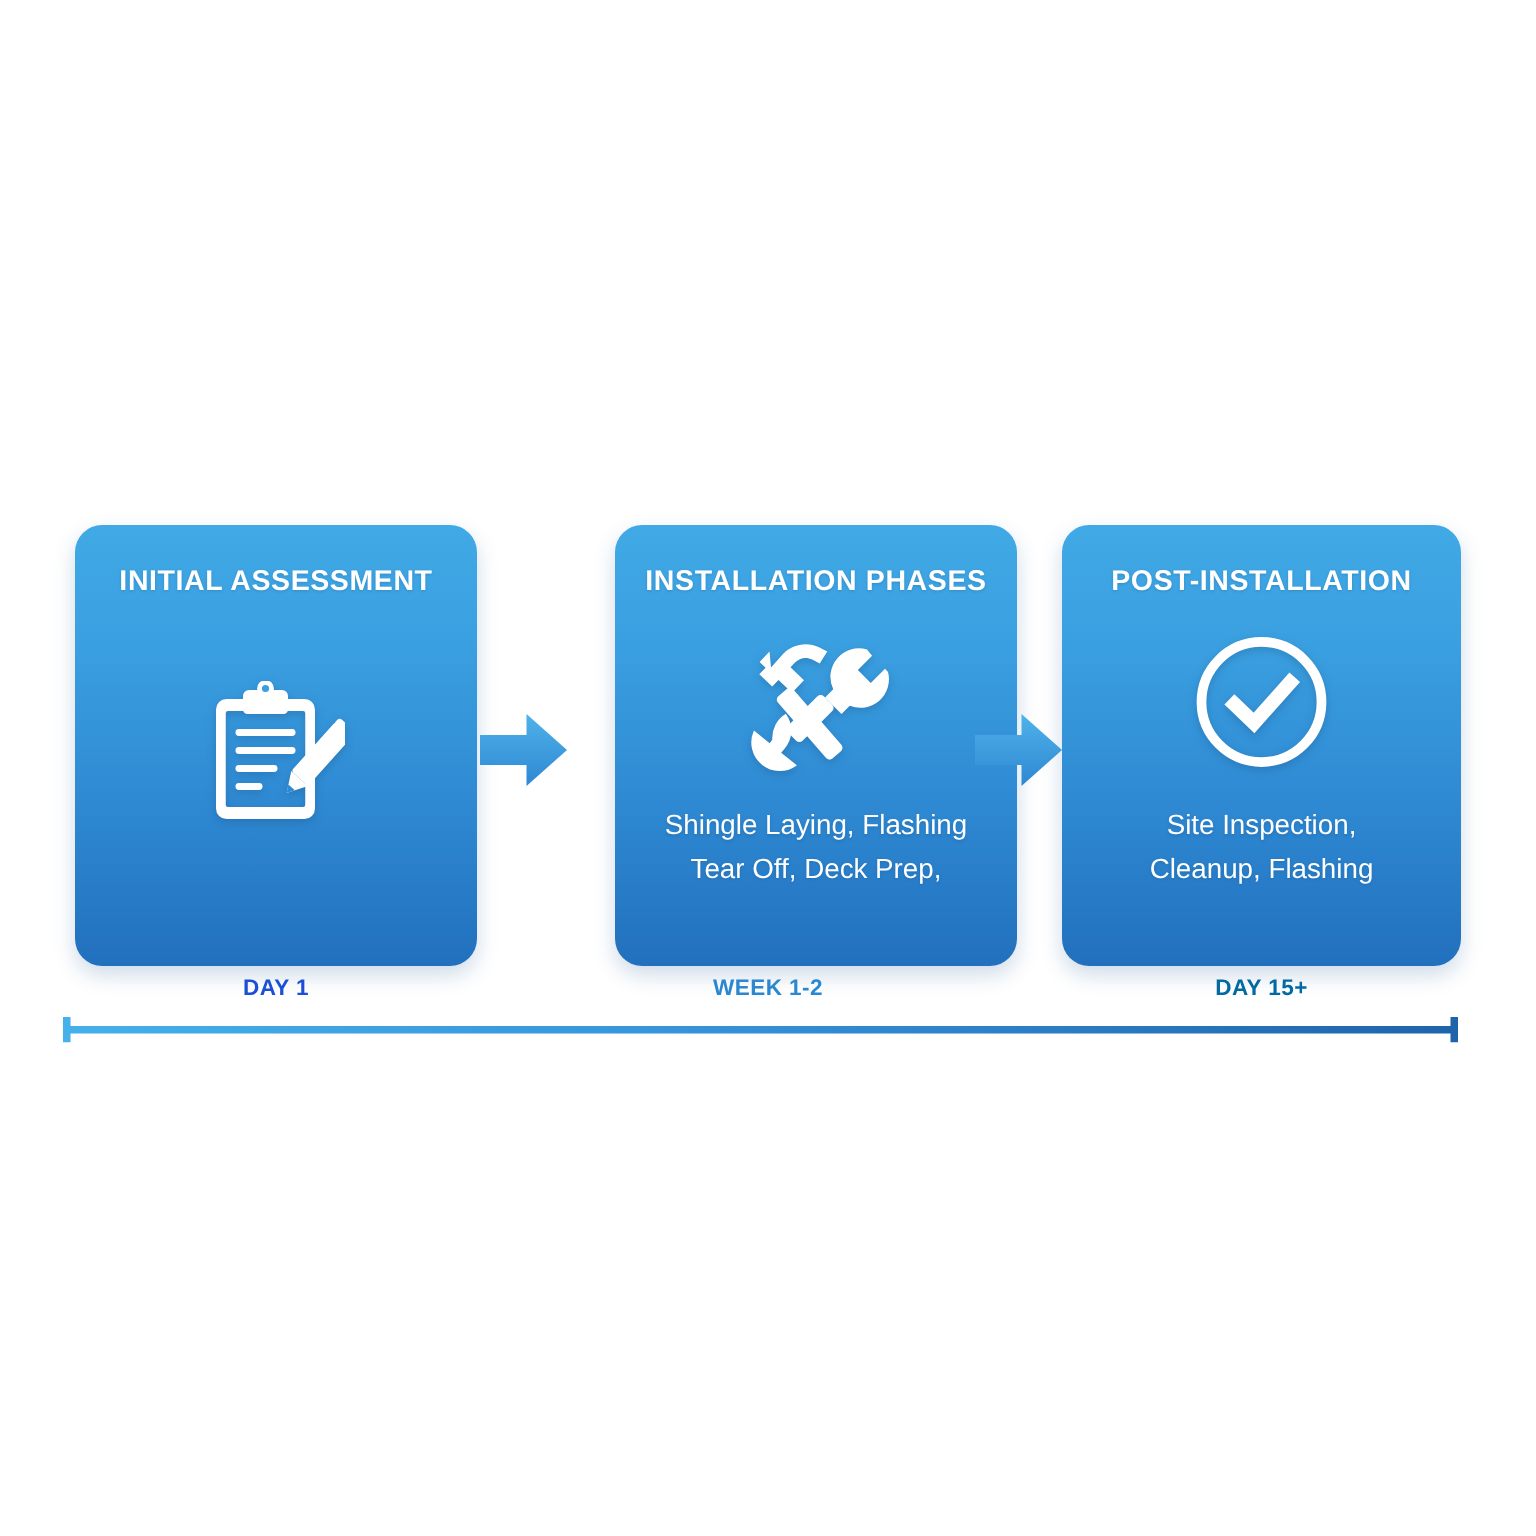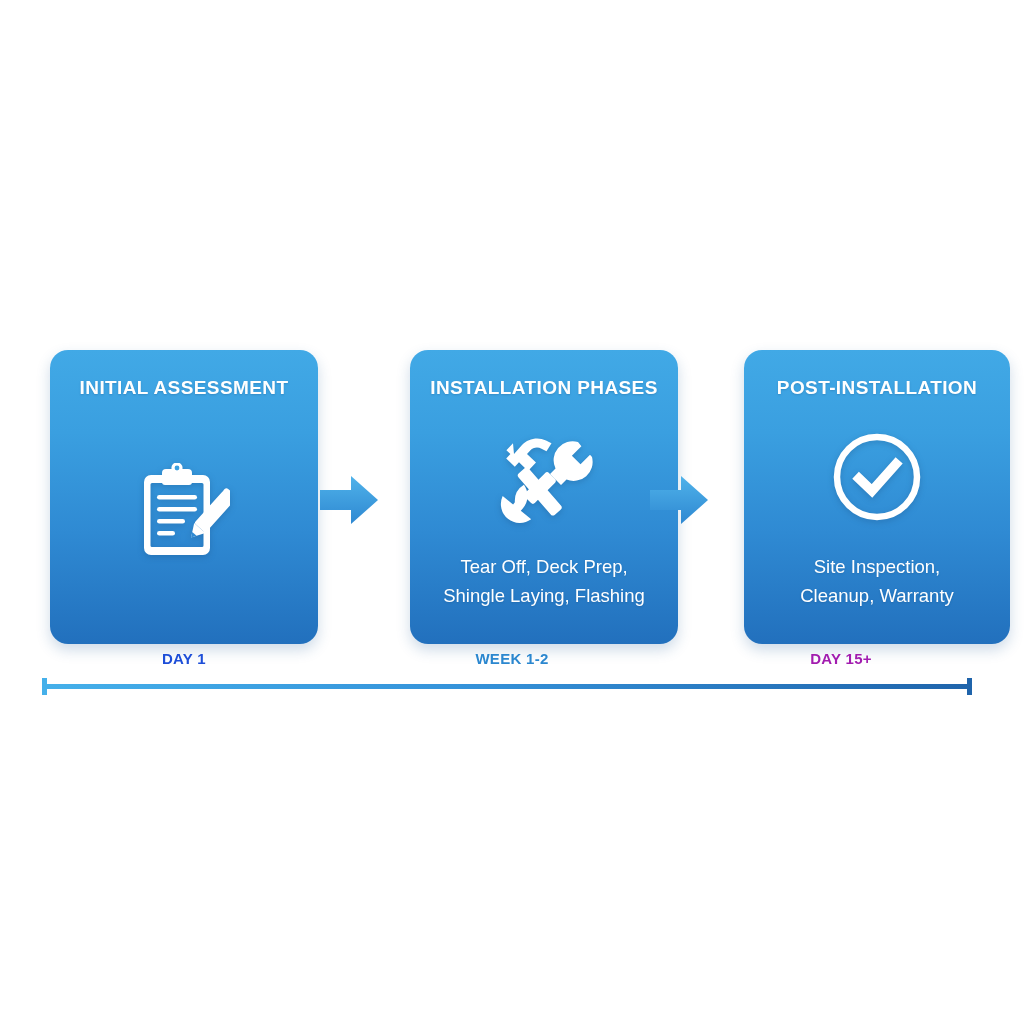--- a/index.html
+++ b/index.html
@@ -33,28 +33,28 @@
   }
 
   .stage-card {
     position: absolute;
     top: 0;
     height: 294px;
     border-radius: 18px;
     background: linear-gradient(180deg, #41a9e6 0%, #3a9fe0 28%, #2f8ad3 62%, #2270bd 100%);
     box-shadow: 0 6px 14px rgba(30, 90, 150, 0.22);
     box-sizing: border-box;
-    padding: 24px 16px 20px 16px;
+    padding: 24px 16px 37px 16px;
     display: flex;
     flex-direction: column;
     align-items: center;
   }
   .stage-card.c1 { left: 0px;   width: 268px; }
   .stage-card.c2 { left: 328px; width: 268px; margin-left: 32px; }
-  .stage-card.c3 { left: 658px; width: 266px; margin-left: 36px; }
+  .stage-card.c3 { left: 658px; width: 266px; }
 
   .card-title {
     color: #ffffff;
     font-weight: bold;
     font-size: 19px;
     letter-spacing: 0.4px;
     line-height: 27px;
     text-align: center;
     text-shadow: 0 1px 2px rgba(20, 70, 120, 0.25);
     width: 100%;
@@ -112,21 +112,21 @@
     position: absolute;
     top: 0;
     font-size: 15px;
     font-weight: bold;
     letter-spacing: 0.3px;
     text-align: center;
     white-space: nowrap;
   }
   .timeline-label.t1 { left: 8px;   width: 268px; color: #1d4ed8; }
   .timeline-label.t2 { left: 336px; width: 268px; color: #2b87cf; }
-  .timeline-label.t3 { left: 666px; width: 266px; color: #a21caf; }
+  .timeline-label.t3 { left: 666px; width: 266px; color: #0369a1; }
 
   .timeline-axis {
     position: absolute;
     left: 0;
     top: 28px;
     width: 930px;
     height: 17px;
   }
   .timeline-axis svg { display: block; }
 </style>
@@ -179,36 +179,36 @@
 
             <g>
               <path d="M86 14 a19 19 0 0 0 -22.5 26.5 l-5.5 5.5 11 11 5.5 -5.5 A19 19 0 0 0 100 29 l-2 -2.2 -9.5 9.5 -8.6 -8.6 9.5 -9.5 z"></path>
               <rect x="41" y="43" width="14" height="34" rx="3" transform="rotate(45 48 60)"></rect>
               <path d="M34 64 a19 19 0 0 1 -3.6 23.5 l-2.2 2 9.5 9.5 -0.1 0.1 a19 19 0 0 1 -26 -26 l0.1 -0.1 9.5 9.5 2 -2.2 A19 19 0 0 1 34 64 z" transform="translate(-1 -6) rotate(-6 22 74)"></path>
             </g>
           </g>
         </svg>
       </div>
       <div class="card-desc">
+        <div>Shingle Laying, Flashing</div>
         <div>Tear Off, Deck Prep,</div>
-        <div>Shingle Laying, Flashing</div>
       </div>
     </div>
 
     <div class="stage-card c3">
       <div class="card-title">POST-INSTALLATION</div>
       <div class="card-icon">
         <svg width="96" height="96" viewBox="0 0 96 96" aria-hidden="true">
           <circle cx="48" cy="48" r="40" fill="none" stroke="#ffffff" stroke-width="6.5"></circle>
           <path d="M30 49.5 L43 62 L67 35" fill="none" stroke="#ffffff" stroke-width="9.5" stroke-linecap="square" stroke-linejoin="miter"></path>
         </svg>
       </div>
       <div class="card-desc">
         <div>Site Inspection,</div>
-        <div>Cleanup, Warranty</div>
+        <div>Cleanup, Flashing</div>
       </div>
     </div>
   </div>
 
   <div class="flow-arrow a1">
     <svg width="62" height="60" viewBox="0 0 62 60" aria-hidden="true">
       <defs>
         <linearGradient id="arrGrad1" x1="0" y1="0" x2="0" y2="1">
           <stop offset="0%" stop-color="#4fb2ea"></stop>
           <stop offset="100%" stop-color="#2e88d2"></stop>

